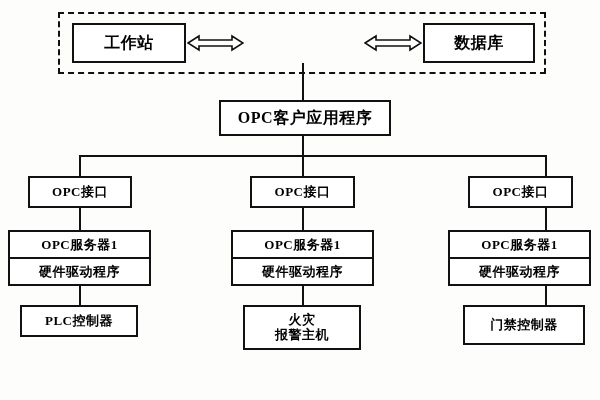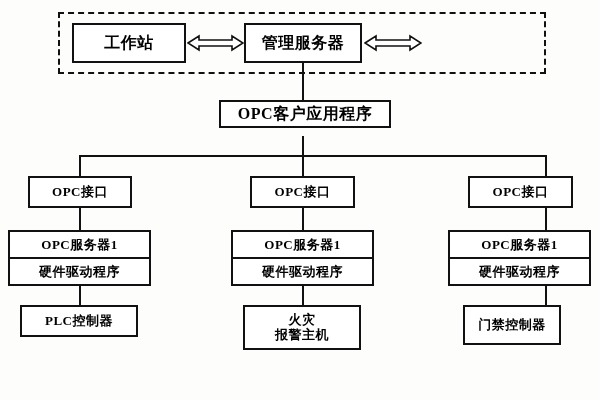--- a/index.html
+++ b/index.html
@@ -97,40 +97,40 @@
 <body>
 
 <div id="canvas">
 
   <div class="dashed-zone" style="left:58px; top:12px; width:488px; height:62px;"></div>
 
   <div class="box fs16" style="left:72px; top:23px; width:114px; height:40px;align-items:center;">
     <span>工作站</span>
   </div>
 
-  <div class="box fs16" style="left:244px; top:23px; width:118px; height:40px;">
-    <span>管理服务器</span>
+
+  <div class="box fs16" style="left:423px; top:23px; width:112px; height:40px;">
+    <span>数据库</span>
   </div>
-
 
   <div class="dbl-arrow" style="left:187px; top:34px;">
     <svg width="57" height="18" viewBox="0 0 57 18">
       <polygon points="1,9 12,2 12,6 45,6 45,2 56,9 45,16 45,12 12,12 12,16" fill="#ffffff" stroke="#111" stroke-width="1.6" stroke-linejoin="miter"></polygon>
     </svg>
   </div>
 
   <div class="dbl-arrow" style="left:364px; top:34px;">
     <svg width="58" height="18" viewBox="0 0 58 18">
       <polygon points="1,9 12,2 12,6 46,6 46,2 57,9 46,16 46,12 12,12 12,16" fill="#ffffff" stroke="#111" stroke-width="1.6" stroke-linejoin="miter"></polygon>
     </svg>
   </div>
 
   <div class="vline" style="left:302px; top:63px; height:38px;"></div>
 
-  <div class="box fs16" style="left:219px; top:100px; width:172px; height:28px;">
+  <div class="box fs16" style="left:219px; top:100px; width:172px; height:36px;">
     <span>OPC客户应用程序</span>
   </div>
 
   <div class="vline" style="left:302px; top:136px; height:20px;"></div>
   <div class="hline" style="left:79px; top:155px; width:468px;"></div>
 
   <div class="vline" style="left:79px; top:155px; height:21px;"></div>
   <div class="vline" style="left:302px; top:155px; height:21px;"></div>
   <div class="vline" style="left:545px; top:155px; height:21px;"></div>
 
@@ -181,17 +181,17 @@
   <div class="stack" style="left:448px; top:230px; width:143px; height:56px;">
     <div class="cell top fs15">
       <span>OPC服务器1</span>
     </div>
     <div class="cell fs15">
       <span>硬件驱动程序</span>
     </div>
   </div>
   <div class="vline" style="left:545px; top:286px; height:19px;"></div>
 
-  <div class="box fs15" style="left:463px; top:305px; width:98px; height:40px;">
+  <div class="box fs15" style="left:463px; top:305px; width:122px; height:40px;">
     <span>门禁控制器</span>
   </div>
 
 </div>
 
 </body></html>

